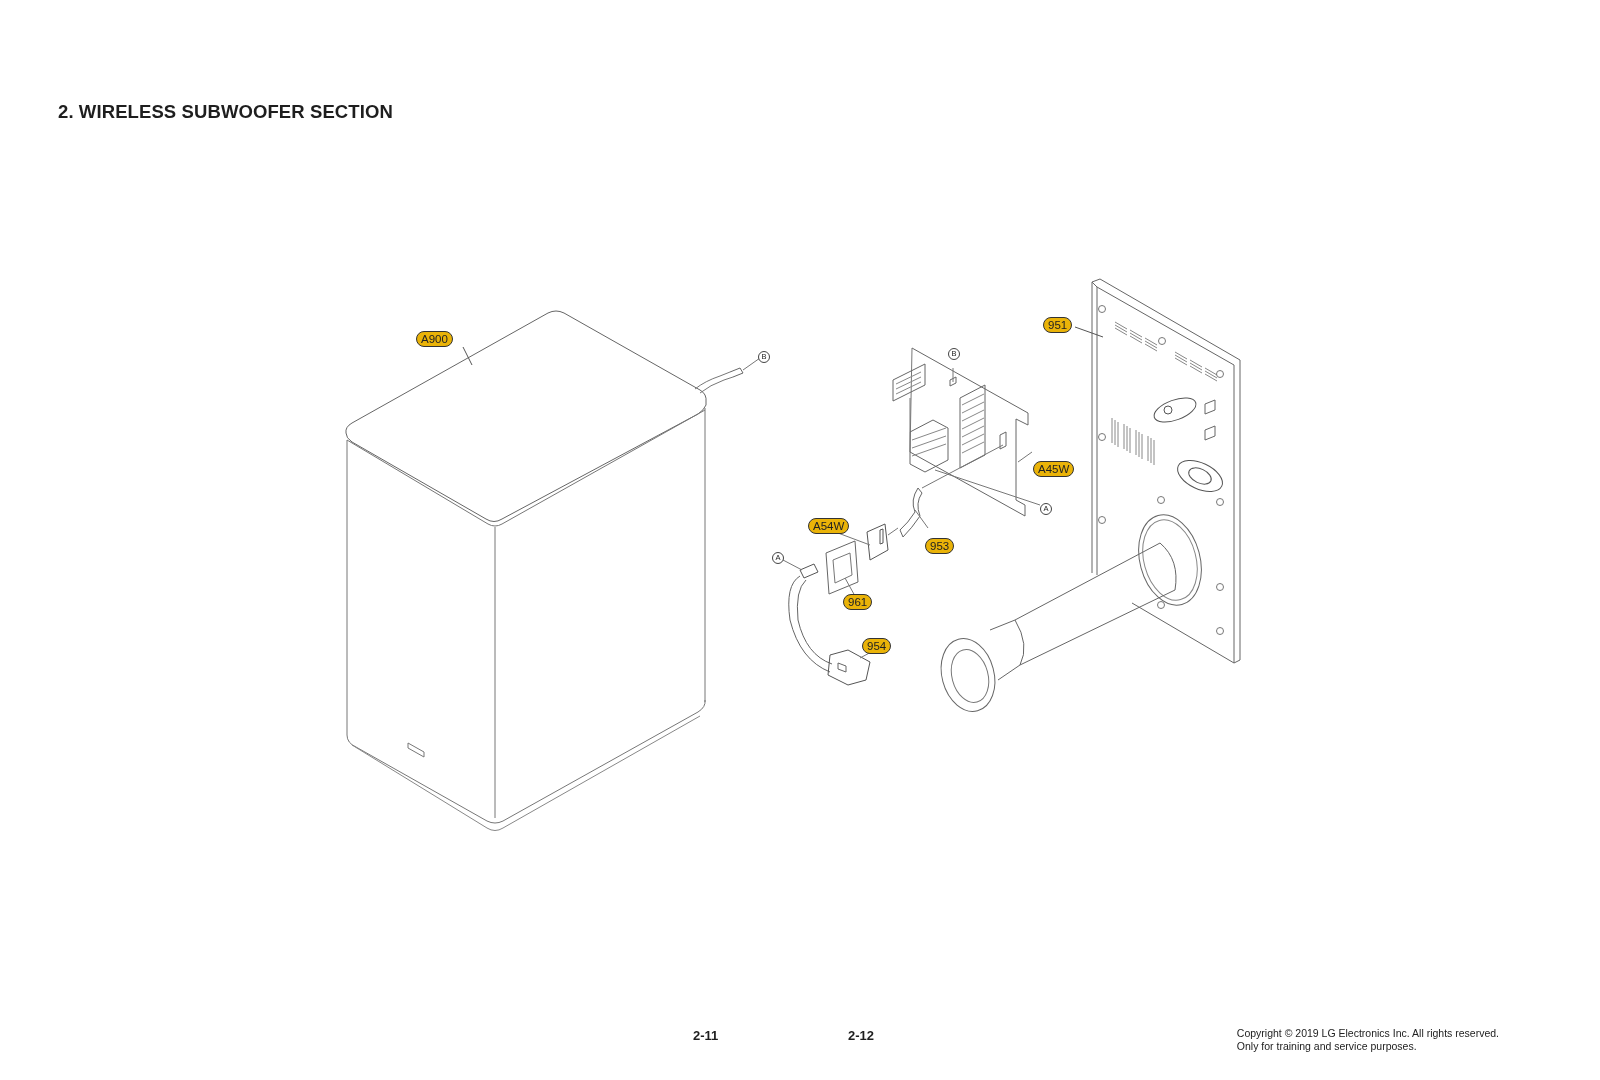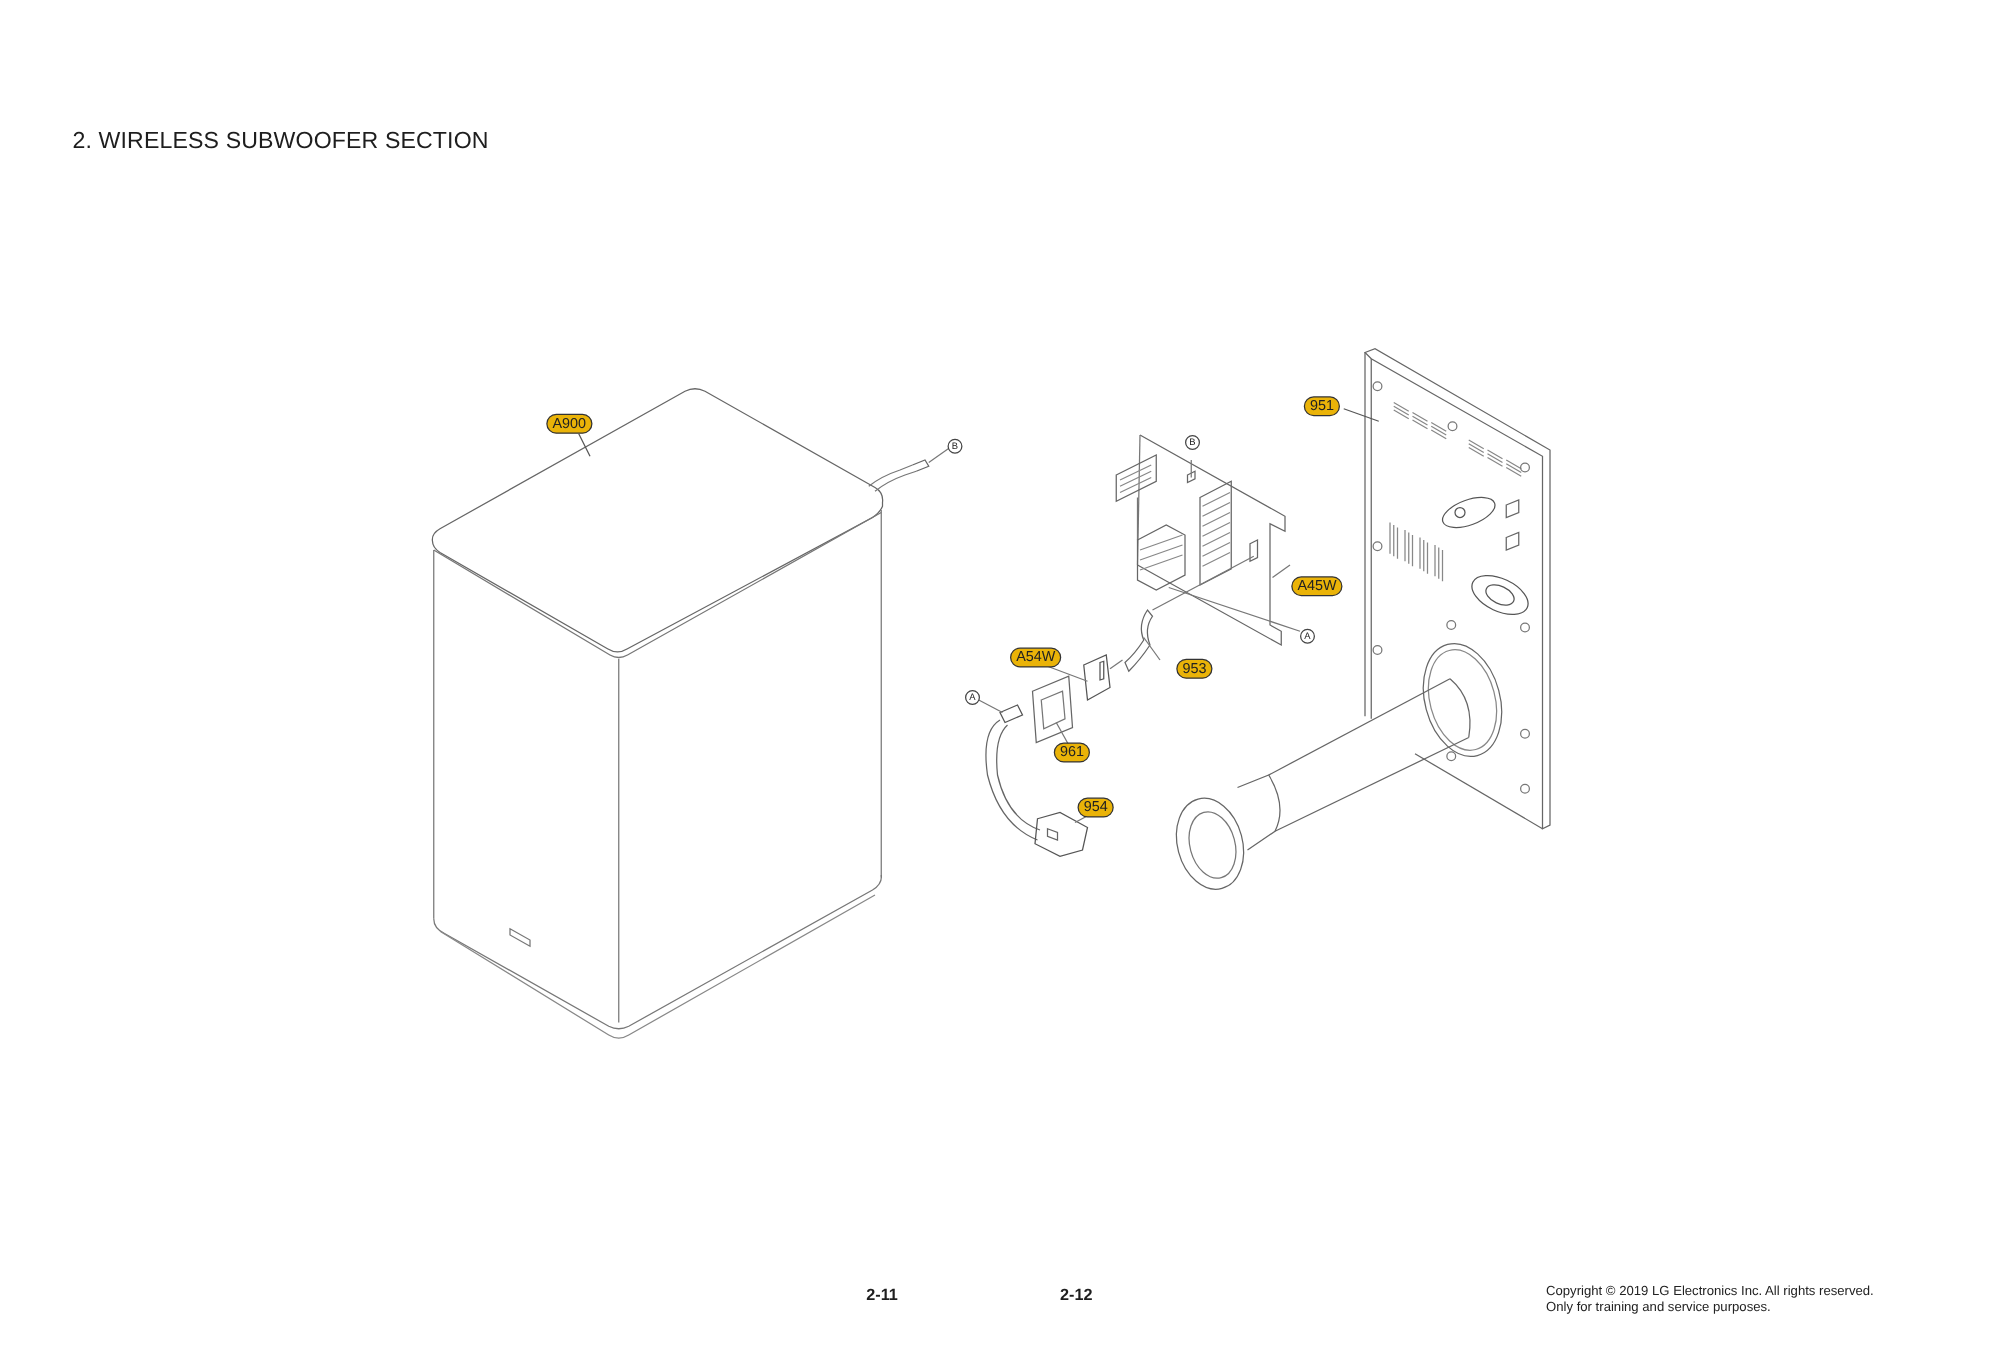--- a/index.html
+++ b/index.html
@@ -1,17 +1,17 @@
 <!DOCTYPE html>
 <html><head>
 <meta charset="utf-8">
 <style>
   html, body { margin:0; padding:0; background:#ffffff; }
   body { width:1600px; height:1080px; position:relative; overflow:hidden; font-family:"Liberation Sans", sans-serif; color:#1a1a1a; }
-  .title { position:absolute; left:58px; top:101px; font-size:18.5px; font-weight:normal; letter-spacing:0.1px; color:#1e1e1e; }
+  .title { position:absolute; left:58px; top:101px; font-size:18.5px; font-weight:bold; letter-spacing:0.1px; color:#1e1e1e; }
   .pagenum { position:absolute; top:1028px; font-size:13px; font-weight:bold; color:#1e1e1e; }
   .copyright { position:absolute; right:101px; top:1027px; font-size:10.5px; text-align:left; line-height:13px; color:#222; }
   svg.diagram { position:absolute; left:0; top:0; }
   .lbl { position:absolute; font-size:11.5px; border:1px solid #333; border-radius:8px; padding:0 4px; line-height:14px; background:#eab308; color:#222; white-space:nowrap; }
   .circ { position:absolute; width:10px; height:10px; border:1px solid #444; border-radius:50%; font-size:7.5px; line-height:10px; text-align:center; background:#fff; color:#222; }
 </style>
 </head>
 <body>
 
 <div class="title">2. WIRELESS SUBWOOFER SECTION</div>
@@ -131,28 +131,28 @@
     <path d="M800,570 l14,-6 l4,8 l-14,6 Z" stroke="#555"></path>
     <line x1="783" y1="560" x2="802" y2="570" stroke="#777"></line>
     <path d="M800,576 Q785,585 790,620 Q800,660 830,672" stroke="#666"></path>
     <path d="M806,580 Q795,590 798,620 Q806,655 832,664" stroke="#666"></path>
     <path d="M830,655 L848,650 L870,662 L866,680 L848,685 L828,675 Z" stroke="#555"></path>
     <path d="M838,663 l8,3 l0,6 l-8,-3 Z" stroke="#666"></path>
     <line x1="860" y1="658" x2="875" y2="650" stroke="#777"></line>
   </g>
 </svg>
 
-<div class="lbl" style="left:437px;top:331px;">A900</div>
+<div class="lbl" style="left:416px;top:331px;">A900</div>
 <svg style="position:absolute;left:0;top:0;pointer-events:none" width="1600" height="1080">
     <line x1="463" y1="347" x2="472" y2="365" stroke="#555"></line>
     <line x1="1075" y1="327" x2="1103" y2="337" stroke="#555"></line>
   </svg>
 <div class="lbl" style="left:1043px;top:317px;">951</div>
 <div class="lbl" style="left:1033px;top:441px;margin-top:20px;">A45W</div>
-<div class="lbl" style="left:925px;top:527px;margin-left:16px;">953</div>
+<div class="lbl" style="left:925px;top:538px;">953</div>
 <div class="lbl" style="left:808px;top:518px;">A54W</div>
 <div class="lbl" style="left:843px;top:594px;">961</div>
 <div class="lbl" style="left:862px;top:638px;">954</div>
 
 <div class="circ" style="left:758px;top:351px;">B</div>
 <div class="circ" style="left:948px;top:348px;">B</div>
 <div class="circ" style="left:1040px;top:503px;">A</div>
 <div class="circ" style="left:772px;top:552px;">A</div>
 
 <div class="pagenum" style="left:693px;">2-11</div>

